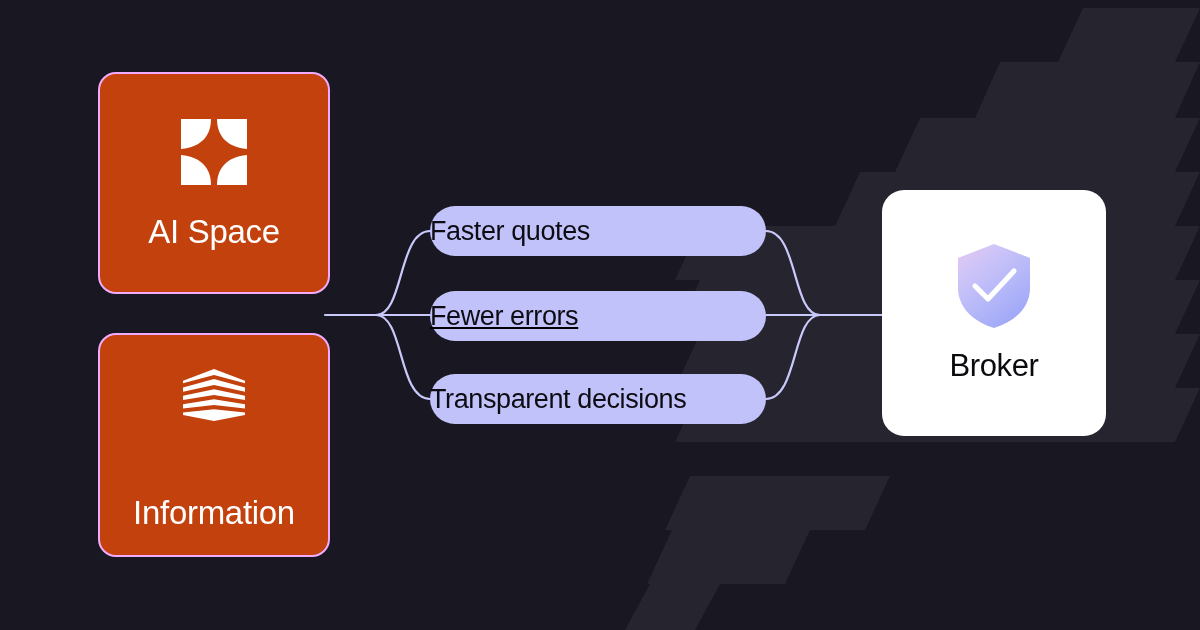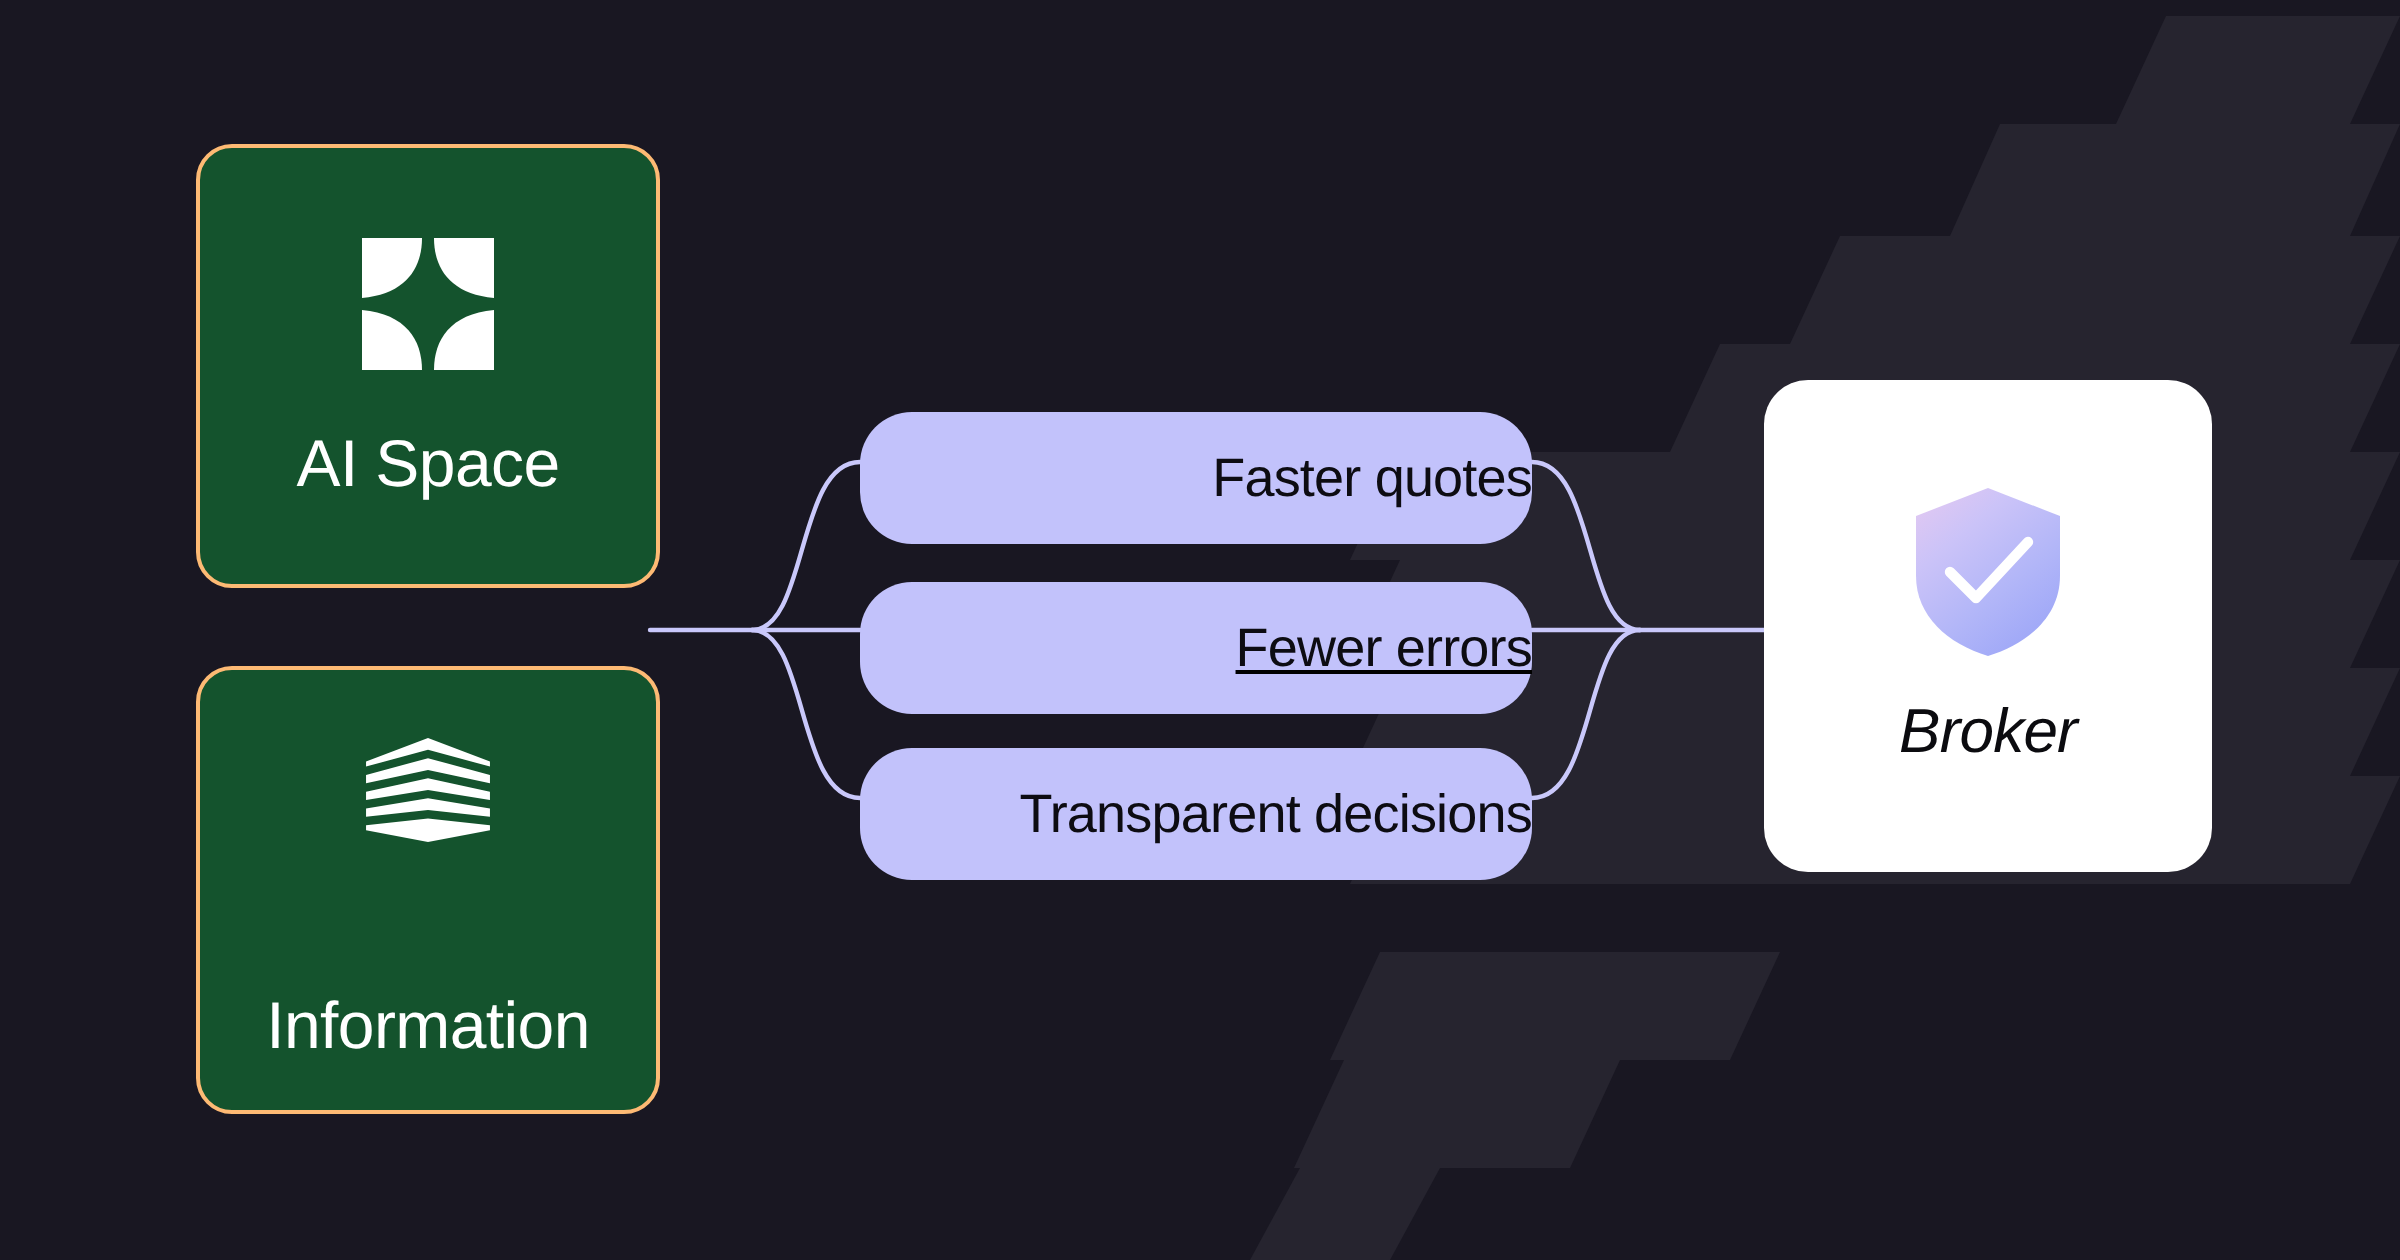--- a/index.html
+++ b/index.html
@@ -20,22 +20,22 @@
   #bg-stripes {
     position:absolute; inset:0;
     width:1200px; height:630px;
     z-index:0; pointer-events:none;
   }
 
   
   .src-card {
     position:absolute;
     width:232px;
-    background:#14532d;
-    border:2px solid #fdba74;
+    background:#c2410c;
+    border:2px solid #f0abfc;
     border-radius:18px;
     display:flex;
     flex-direction:column;
     align-items:center;
     justify-content:center;
     z-index:3;
   }
   #card-ai-space { left:98px; top:72px; height:222px; }
   #card-info-extract { left:98px; top:333px; height:224px;gap:40px; }
 
@@ -50,26 +50,26 @@
     letter-spacing:-0.3px;
     text-align:center;
     font-weight:400;
   }
 
   
   .pill {
     position:absolute;
     left:430px;
     width:336px;
-    height:66px;
+    height:50px;
     background:#c2c2fb;
     border-radius:26px;
     display:flex;
     align-items:center;
-    justify-content:flex-end;
+    justify-content:flex-start;
     z-index:3;
   }
   #pill-0 { top:206px; }
   #pill-1 { top:291px;text-decoration:underline; }
   #pill-2 { top:374px; }
   .pill-label {
     color:#0d0c12;
     font-size:27px;
     letter-spacing:-0.4px;
     white-space:nowrap;
@@ -88,21 +88,20 @@
     position:absolute;
     left:882px; top:190px;
     width:224px; height:246px;
     background:#ffffff;
     border-radius:22px;
     display:flex;
     flex-direction:column;
     align-items:center;
     justify-content:center;
     z-index:3;
-    font-style:italic;
   }
   #shield-icon-wrap { width:80px; height:88px; margin-bottom:18px; display:block; }
   #broker-label {
     color:#0b0b0f;
     font-size:31px;
     line-height:1.15;
     letter-spacing:-0.4px;
     text-align:center;
     font-weight:400;
   }

